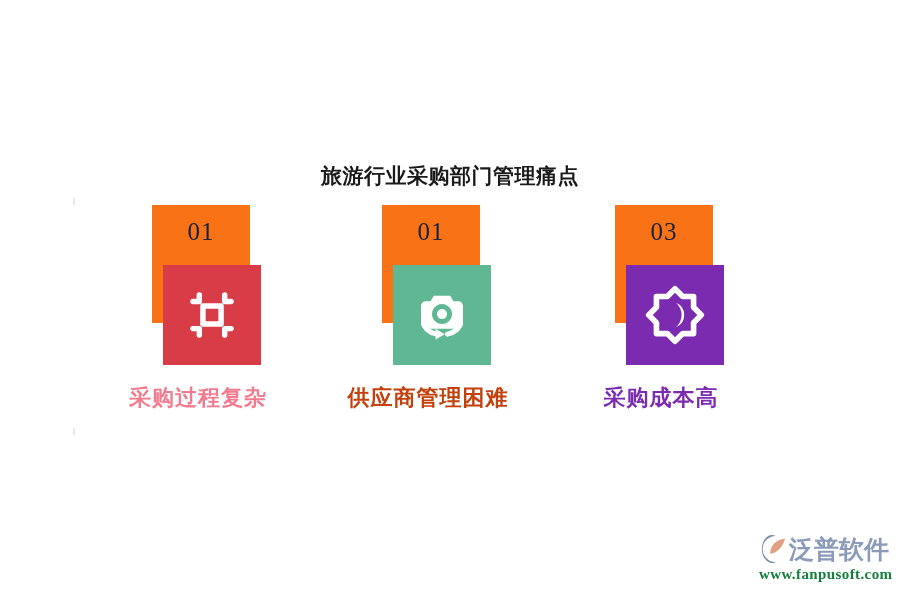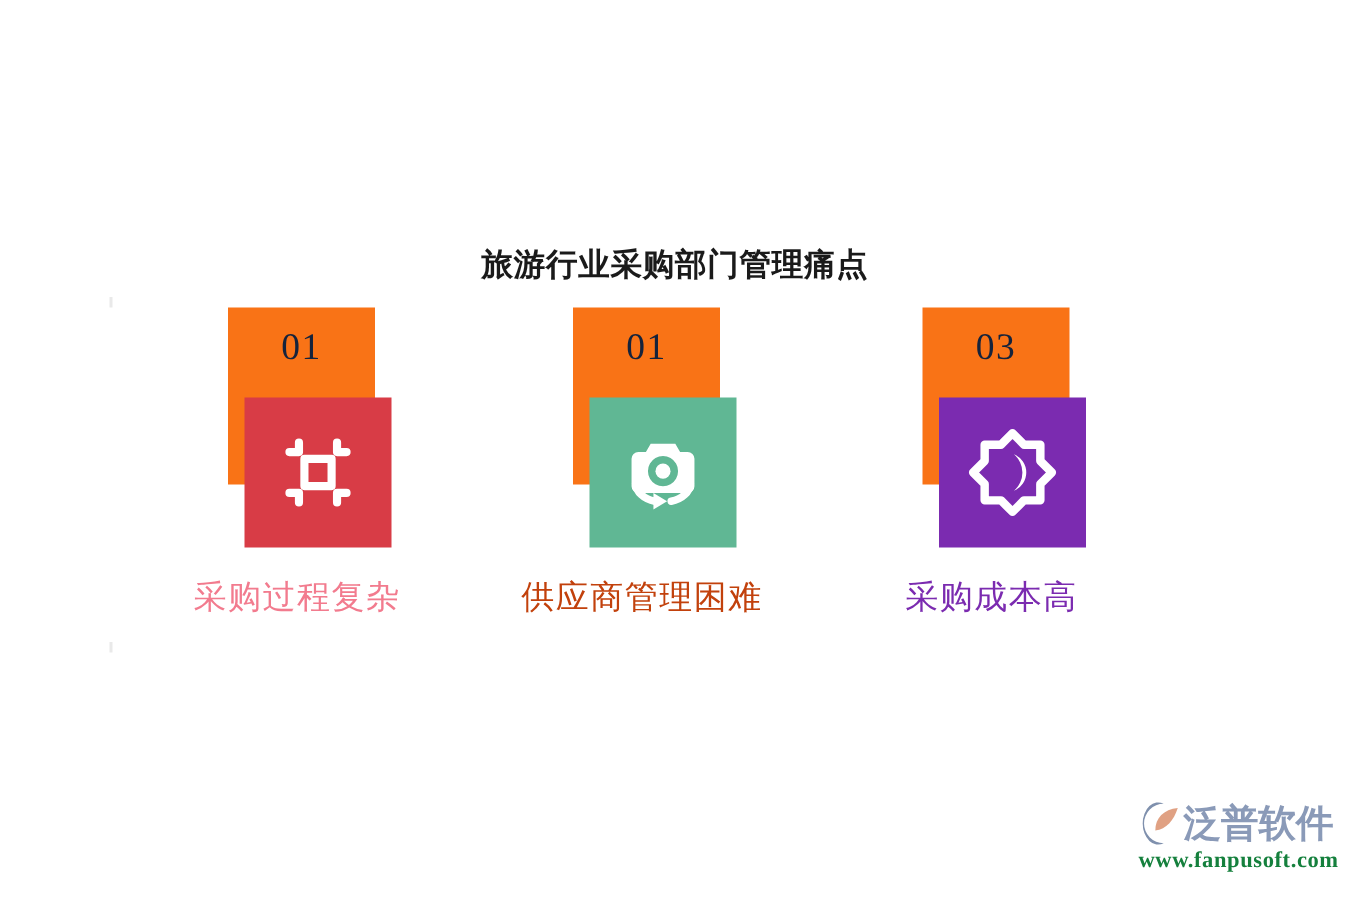--- a/index.html
+++ b/index.html
@@ -91,21 +91,21 @@
   .card-tile svg { display: block; }
 
   
   .card-caption {
     position: absolute;
     left: -20px;
     top: 178px;
     width: 260px;
     text-align: center;
     font-size: 22px;
-    font-weight: normal;
+    font-weight: bold;
     font-family: "Liberation Sans", "DejaVu Sans", sans-serif;
     letter-spacing: 1px;
     white-space: nowrap;
   }
 
   
   .edge-mark {
     position: absolute;
     left: 73px;
     width: 2px;

